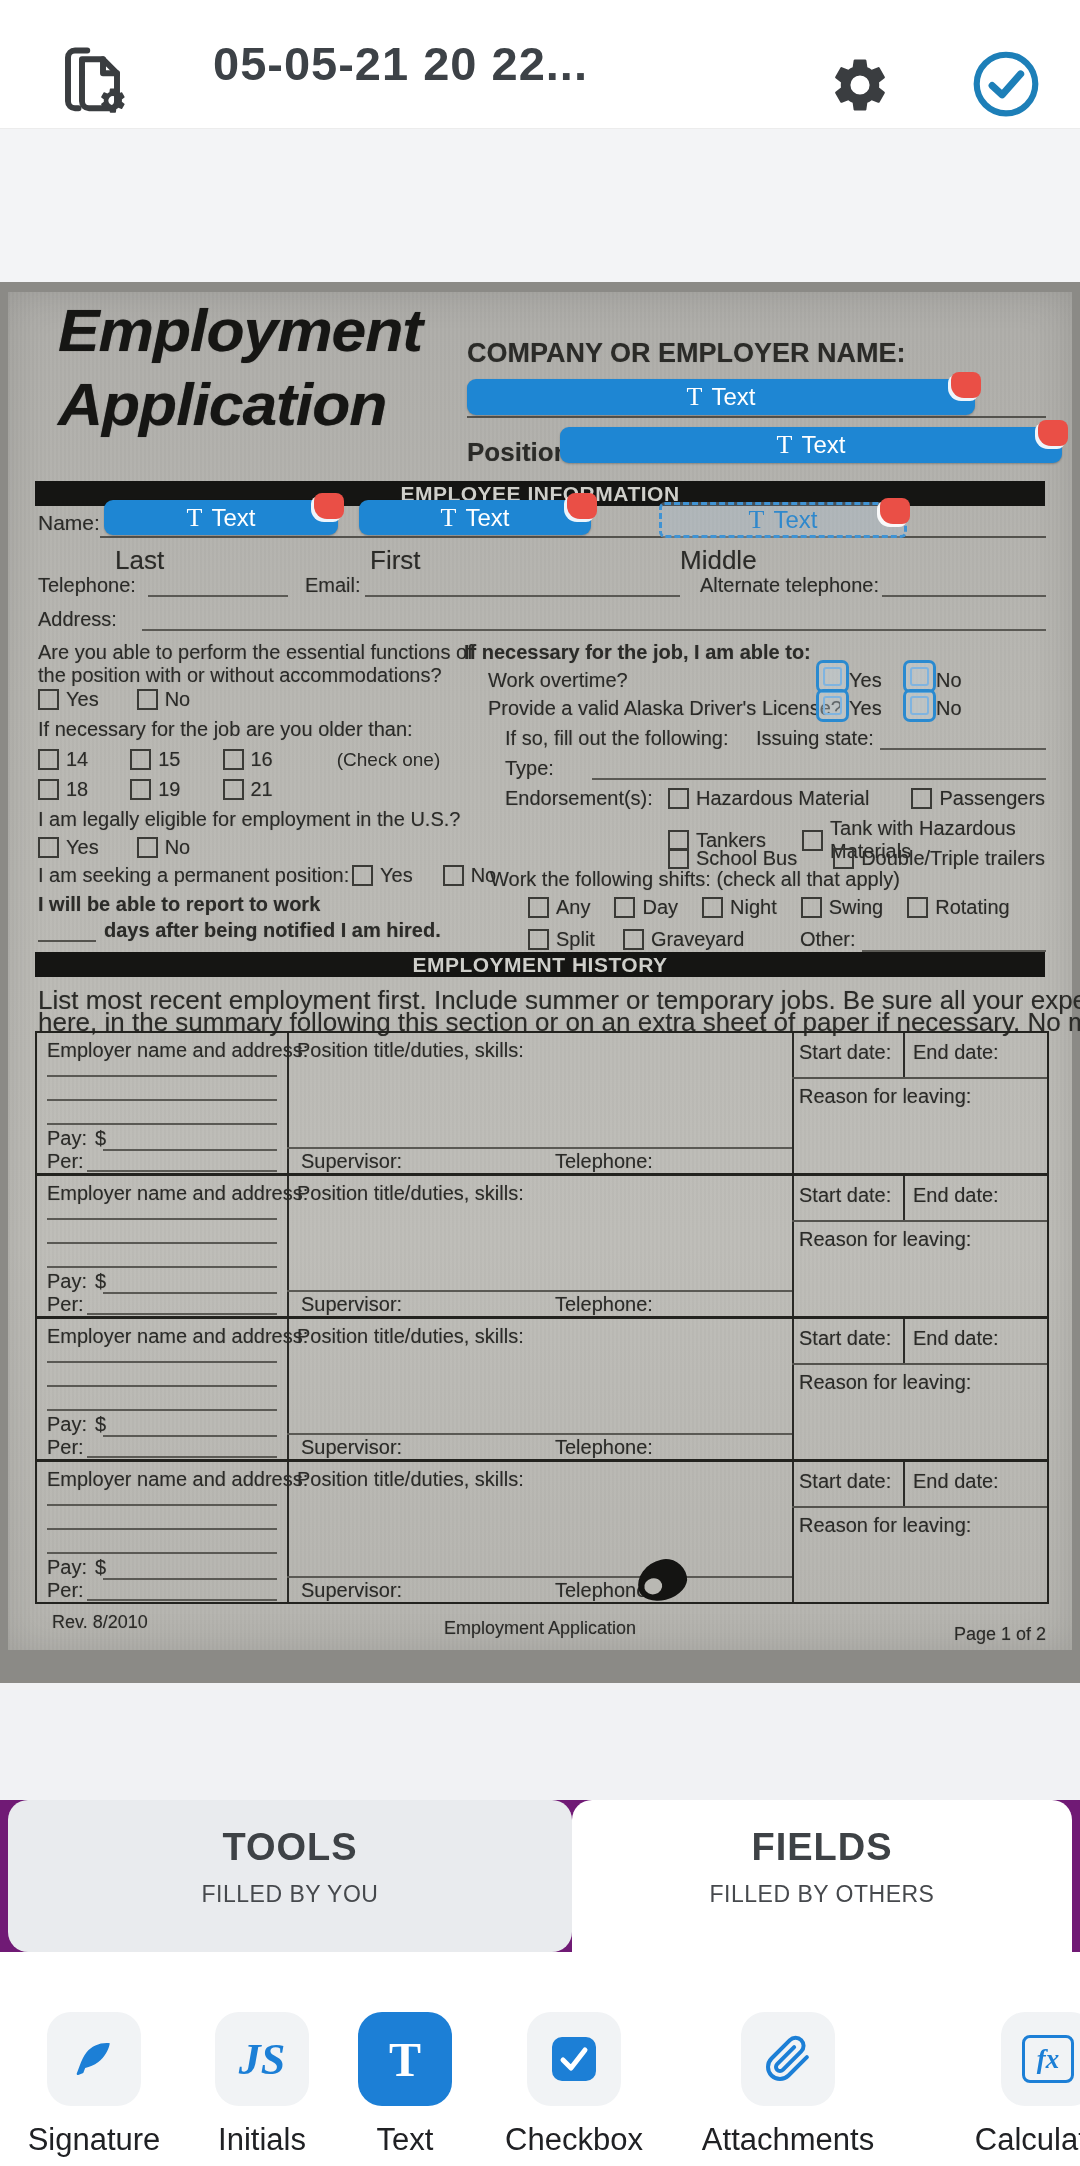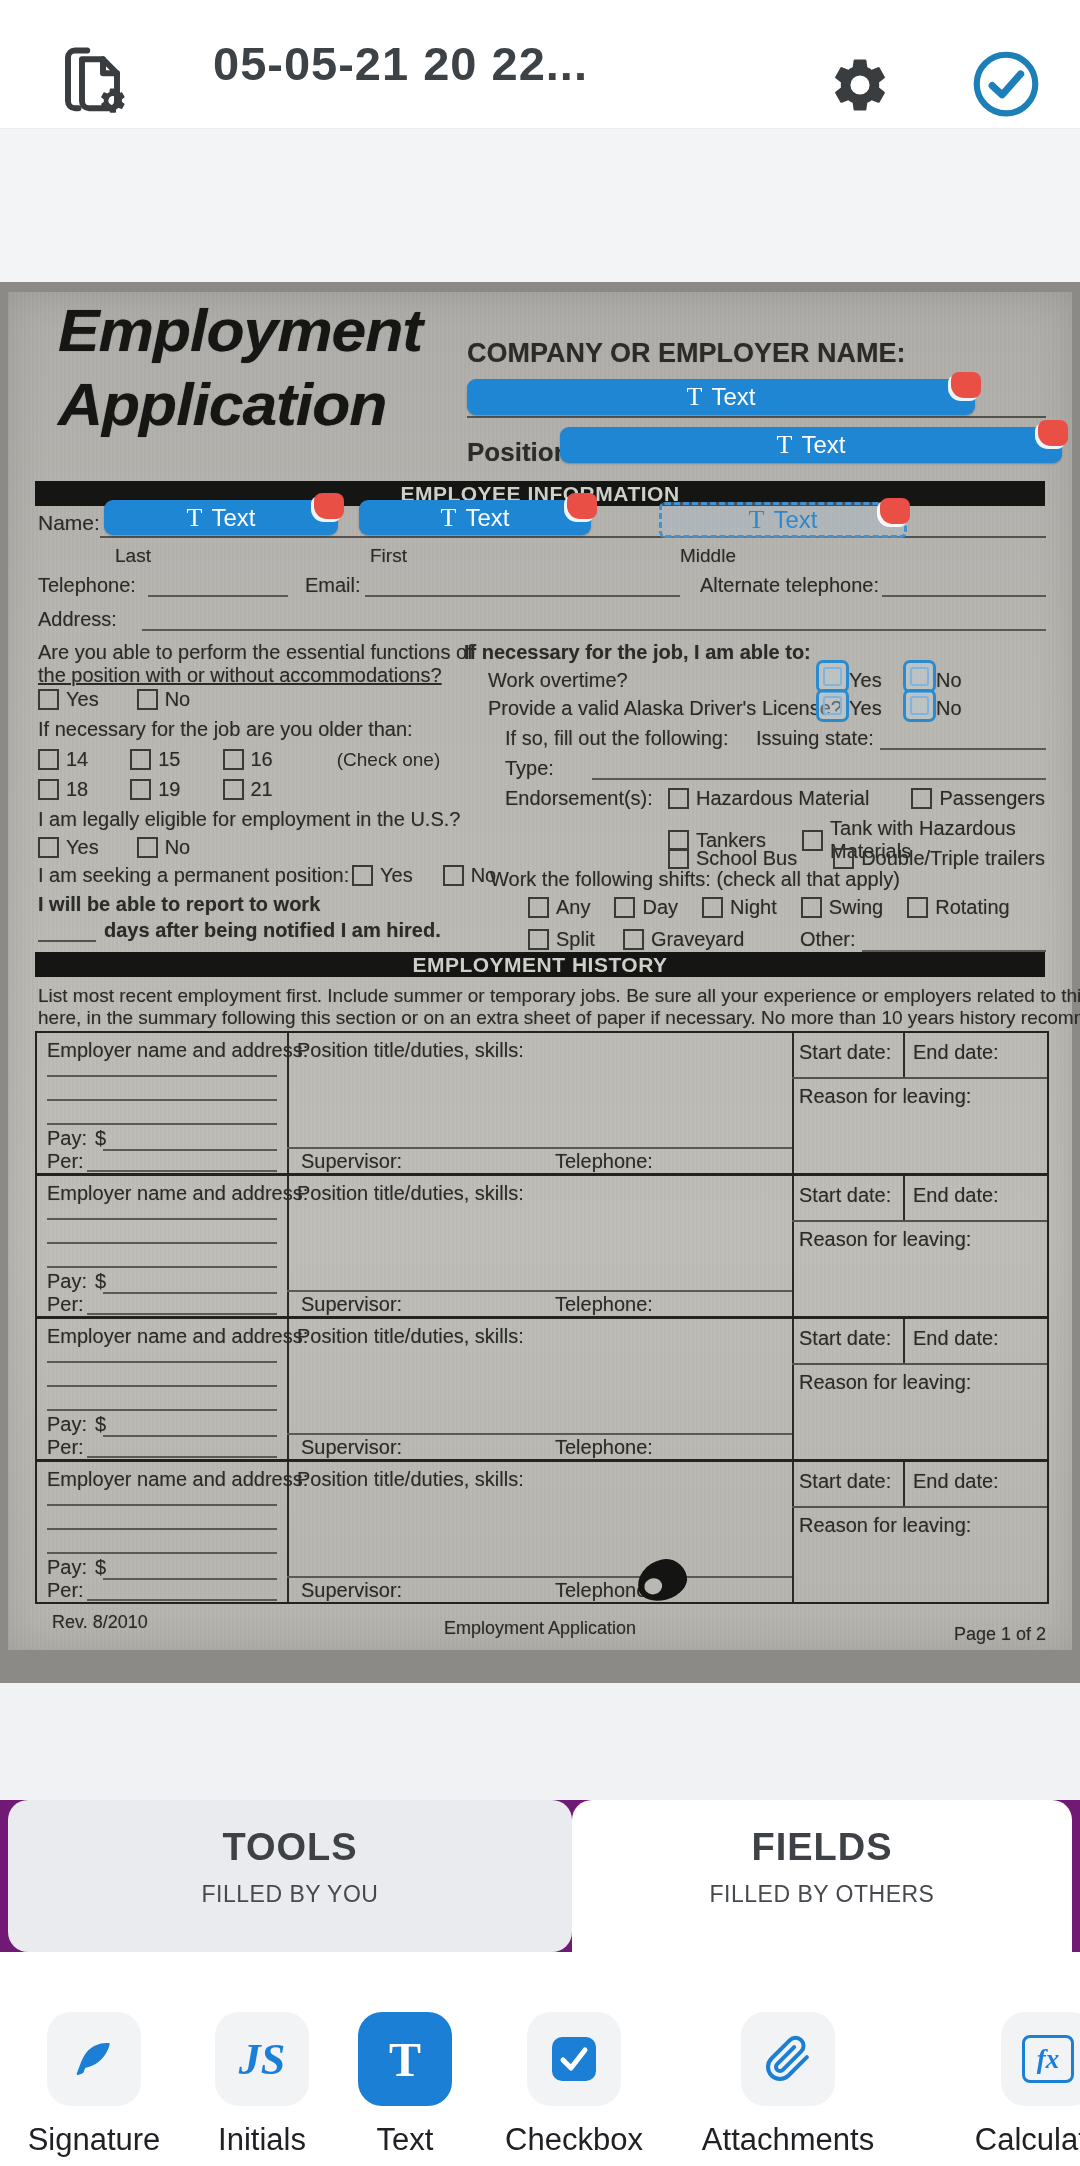--- a/index.html
+++ b/index.html
@@ -20,21 +20,21 @@
   
   .photo{position:absolute;left:0;top:282px;width:1080px;height:1401px;background:#8b8a86;}
   .paper{position:absolute;left:8px;top:10px;width:1064px;height:1358px;
          background:linear-gradient(180deg,#afaeaa 0%,#b9b8b3 30%,#bfbeb9 70%,#b6b5b0 100%);
          box-shadow:inset 0 0 40px rgba(0,0,0,.12);}
   .paper::after{content:"";position:absolute;inset:0;
          background:repeating-linear-gradient(90deg,rgba(0,0,0,.025) 0 2px,transparent 2px 4px);pointer-events:none;}
 
   .t{position:absolute;white-space:nowrap;font-size:20px;color:#2b2b28;text-shadow:0 0 1px rgba(40,40,40,.35);}
   .b{font-weight:bold;}
-  .sm{font-size:19px;}
+  .sm{font-size:26px;}
   .ln{position:absolute;height:2px;background:#53524d;}
   .ln1{position:absolute;height:1.5px;background:#5a5954;}
   .doc-title{position:absolute;font-size:60px;font-weight:bold;font-style:italic;color:#161614;
              letter-spacing:-1px;transform:scaleX(1.04);transform-origin:left;white-space:nowrap;
              text-shadow:0 0 1px rgba(0,0,0,.5);}
   .bar{position:absolute;left:35px;width:1010px;height:25px;background:#151513;color:#cfcfca;
        display:flex;align-items:center;justify-content:center;font-weight:bold;font-size:21px;letter-spacing:.5px;}
 
   
   .chip{position:absolute;background:#1e86d3;border-radius:9px;display:flex;align-items:center;
@@ -168,21 +168,21 @@
     <div class="t" style="left:38px;top:292px;">Telephone:</div>
     <div class="ln1" style="left:148px;top:313px;width:140px;"></div>
     <div class="t" style="left:305px;top:292px;">Email:</div>
     <div class="ln1" style="left:365px;top:313px;width:315px;"></div>
     <div class="t" style="left:700px;top:292px;">Alternate telephone:</div>
     <div class="ln1" style="left:882px;top:313px;width:164px;"></div>
     <div class="t" style="left:38px;top:326px;">Address:</div>
     <div class="ln1" style="left:142px;top:347px;width:904px;"></div>
 
     <div class="t" style="left:38px;top:359px;">Are you able to perform the essential functions of</div>
-    <div class="t" style="left:38px;top:382px;text-decoration:underline;">the position with or without accommodations?</div>
+    <div class="t" style="left:38px;top:382px;">the position with or without accommodations?</div>
     <div class="ckrow" style="left:38px;top:406px;gap:38px;">
         <span class="ck-item">
           <span class="cbx"></span>
           <span class="ck-label">Yes</span>
         </span>
         <span class="ck-item">
           <span class="cbx"></span>
           <span class="ck-label">No</span>
         </span>
       </div>

